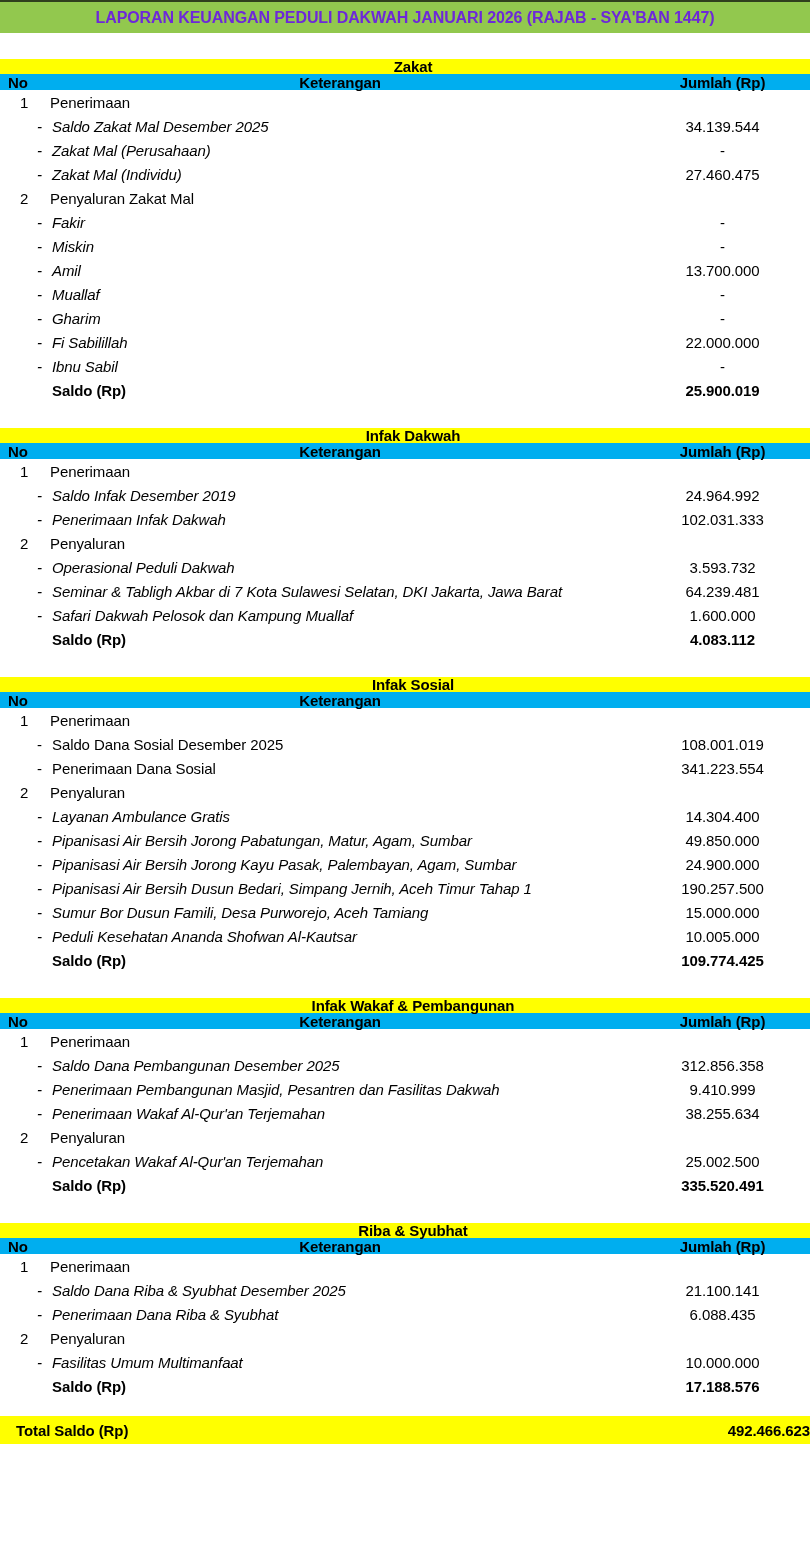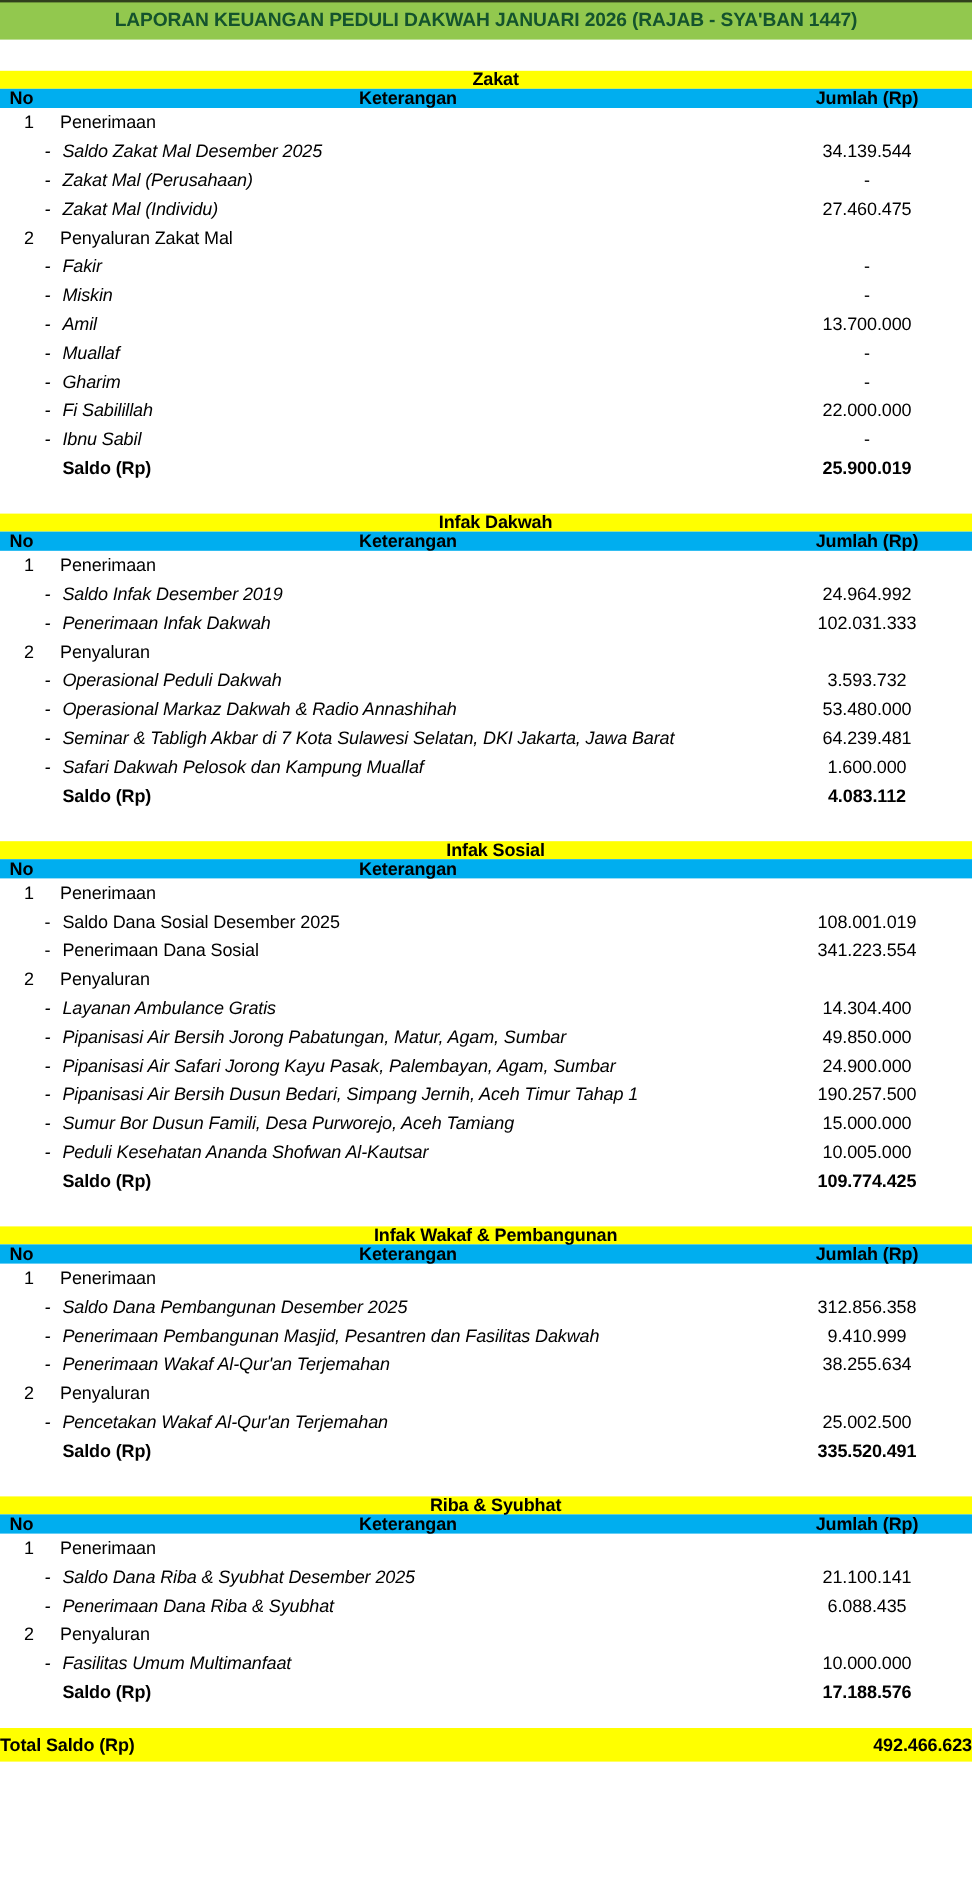--- a/index.html
+++ b/index.html
@@ -4,21 +4,21 @@
 <style>
   html,body{margin:0;padding:0}
   body{
     width:810px;height:1566px;background:#ffffff;color:#000;
     font-family:"Liberation Sans",sans-serif;font-size:15px;letter-spacing:-0.1px;
     overflow:hidden;
   }
   .banner{
     height:31px;border-top:2px solid #30401d;background:#92C84E;
     display:flex;align-items:center;justify-content:center;
-    font-weight:bold;font-size:16px;color:#14532d;
+    font-weight:bold;font-size:16px;color:#6d28d9;
   }
   .section{margin-top:26px}
   .section-title{
     height:15px;background:#FFFF00;
     display:flex;align-items:center;justify-content:center;
     font-weight:bold;font-size:15px;padding-left:16px;
   }
   .head-row{
     height:16px;background:#00AEEF;
     display:grid;grid-template-columns:45px 1fr 175px;align-items:center;
@@ -38,21 +38,21 @@
   .dash{display:inline-block;margin-left:37px;width:8px}
   .item{margin-left:7px}
   .row.italic .cell-ket{font-style:italic}
   .row.saldo .cell-ket{padding-left:52px;font-weight:bold}
   .row.saldo .cell-val{font-weight:bold}
   .total-row{
     margin-top:18px;height:28px;background:#FFFF00;
     display:grid;grid-template-columns:1fr 175px;align-items:center;
     font-weight:bold;font-size:15px;
   }
-  .total-label{padding-left:0}
+  .total-label{padding-left:16px}
   .total-val{text-align:right;}
 </style>
 </head>
 <body>
 
 <header class="banner">
   <span>LAPORAN KEUANGAN PEDULI DAKWAH JANUARI 2026 (RAJAB - SYA'BAN 1447)</span>
 </header>
 
 <main id="sections">
@@ -141,24 +141,20 @@
       </div>
       <div class="row category">
         <span class="cell-ket"><span class="num">2</span><span class="cat-label">Penyaluran</span></span>
         <span class="cell-val"></span>
       </div>
       <div class="row detail italic">
         <span class="cell-ket"><span class="dash">-</span><span class="item">Operasional Peduli Dakwah</span></span>
         <span class="cell-val">3.593.732</span>
       </div>
       <div class="row detail italic">
-        <span class="cell-ket"><span class="dash">-</span><span class="item">Operasional Markaz Dakwah &amp; Radio Annashihah</span></span>
-        <span class="cell-val">53.480.000</span>
-      </div>
-      <div class="row detail italic">
         <span class="cell-ket"><span class="dash">-</span><span class="item">Seminar &amp; Tabligh Akbar di 7 Kota Sulawesi Selatan, DKI Jakarta, Jawa Barat</span></span>
         <span class="cell-val">64.239.481</span>
       </div>
       <div class="row detail italic">
         <span class="cell-ket"><span class="dash">-</span><span class="item">Safari Dakwah Pelosok dan Kampung Muallaf</span></span>
         <span class="cell-val">1.600.000</span>
       </div>
       <div class="row saldo">
         <span class="cell-ket">Saldo (Rp)</span>
         <span class="cell-val">4.083.112</span>
@@ -191,21 +187,21 @@
       </div>
       <div class="row detail italic">
         <span class="cell-ket"><span class="dash">-</span><span class="item">Layanan Ambulance Gratis</span></span>
         <span class="cell-val">14.304.400</span>
       </div>
       <div class="row detail italic">
         <span class="cell-ket"><span class="dash">-</span><span class="item">Pipanisasi Air Bersih Jorong Pabatungan, Matur, Agam, Sumbar</span></span>
         <span class="cell-val">49.850.000</span>
       </div>
       <div class="row detail italic">
-        <span class="cell-ket"><span class="dash">-</span><span class="item">Pipanisasi Air Safari Jorong Kayu Pasak, Palembayan, Agam, Sumbar</span></span>
+        <span class="cell-ket"><span class="dash">-</span><span class="item">Pipanisasi Air Bersih Jorong Kayu Pasak, Palembayan, Agam, Sumbar</span></span>
         <span class="cell-val">24.900.000</span>
       </div>
       <div class="row detail italic">
         <span class="cell-ket"><span class="dash">-</span><span class="item">Pipanisasi Air Bersih Dusun Bedari, Simpang Jernih, Aceh Timur Tahap 1</span></span>
         <span class="cell-val">190.257.500</span>
       </div>
       <div class="row detail italic">
         <span class="cell-ket"><span class="dash">-</span><span class="item">Sumur Bor Dusun Famili, Desa Purworejo, Aceh Tamiang</span></span>
         <span class="cell-val">15.000.000</span>
       </div>

